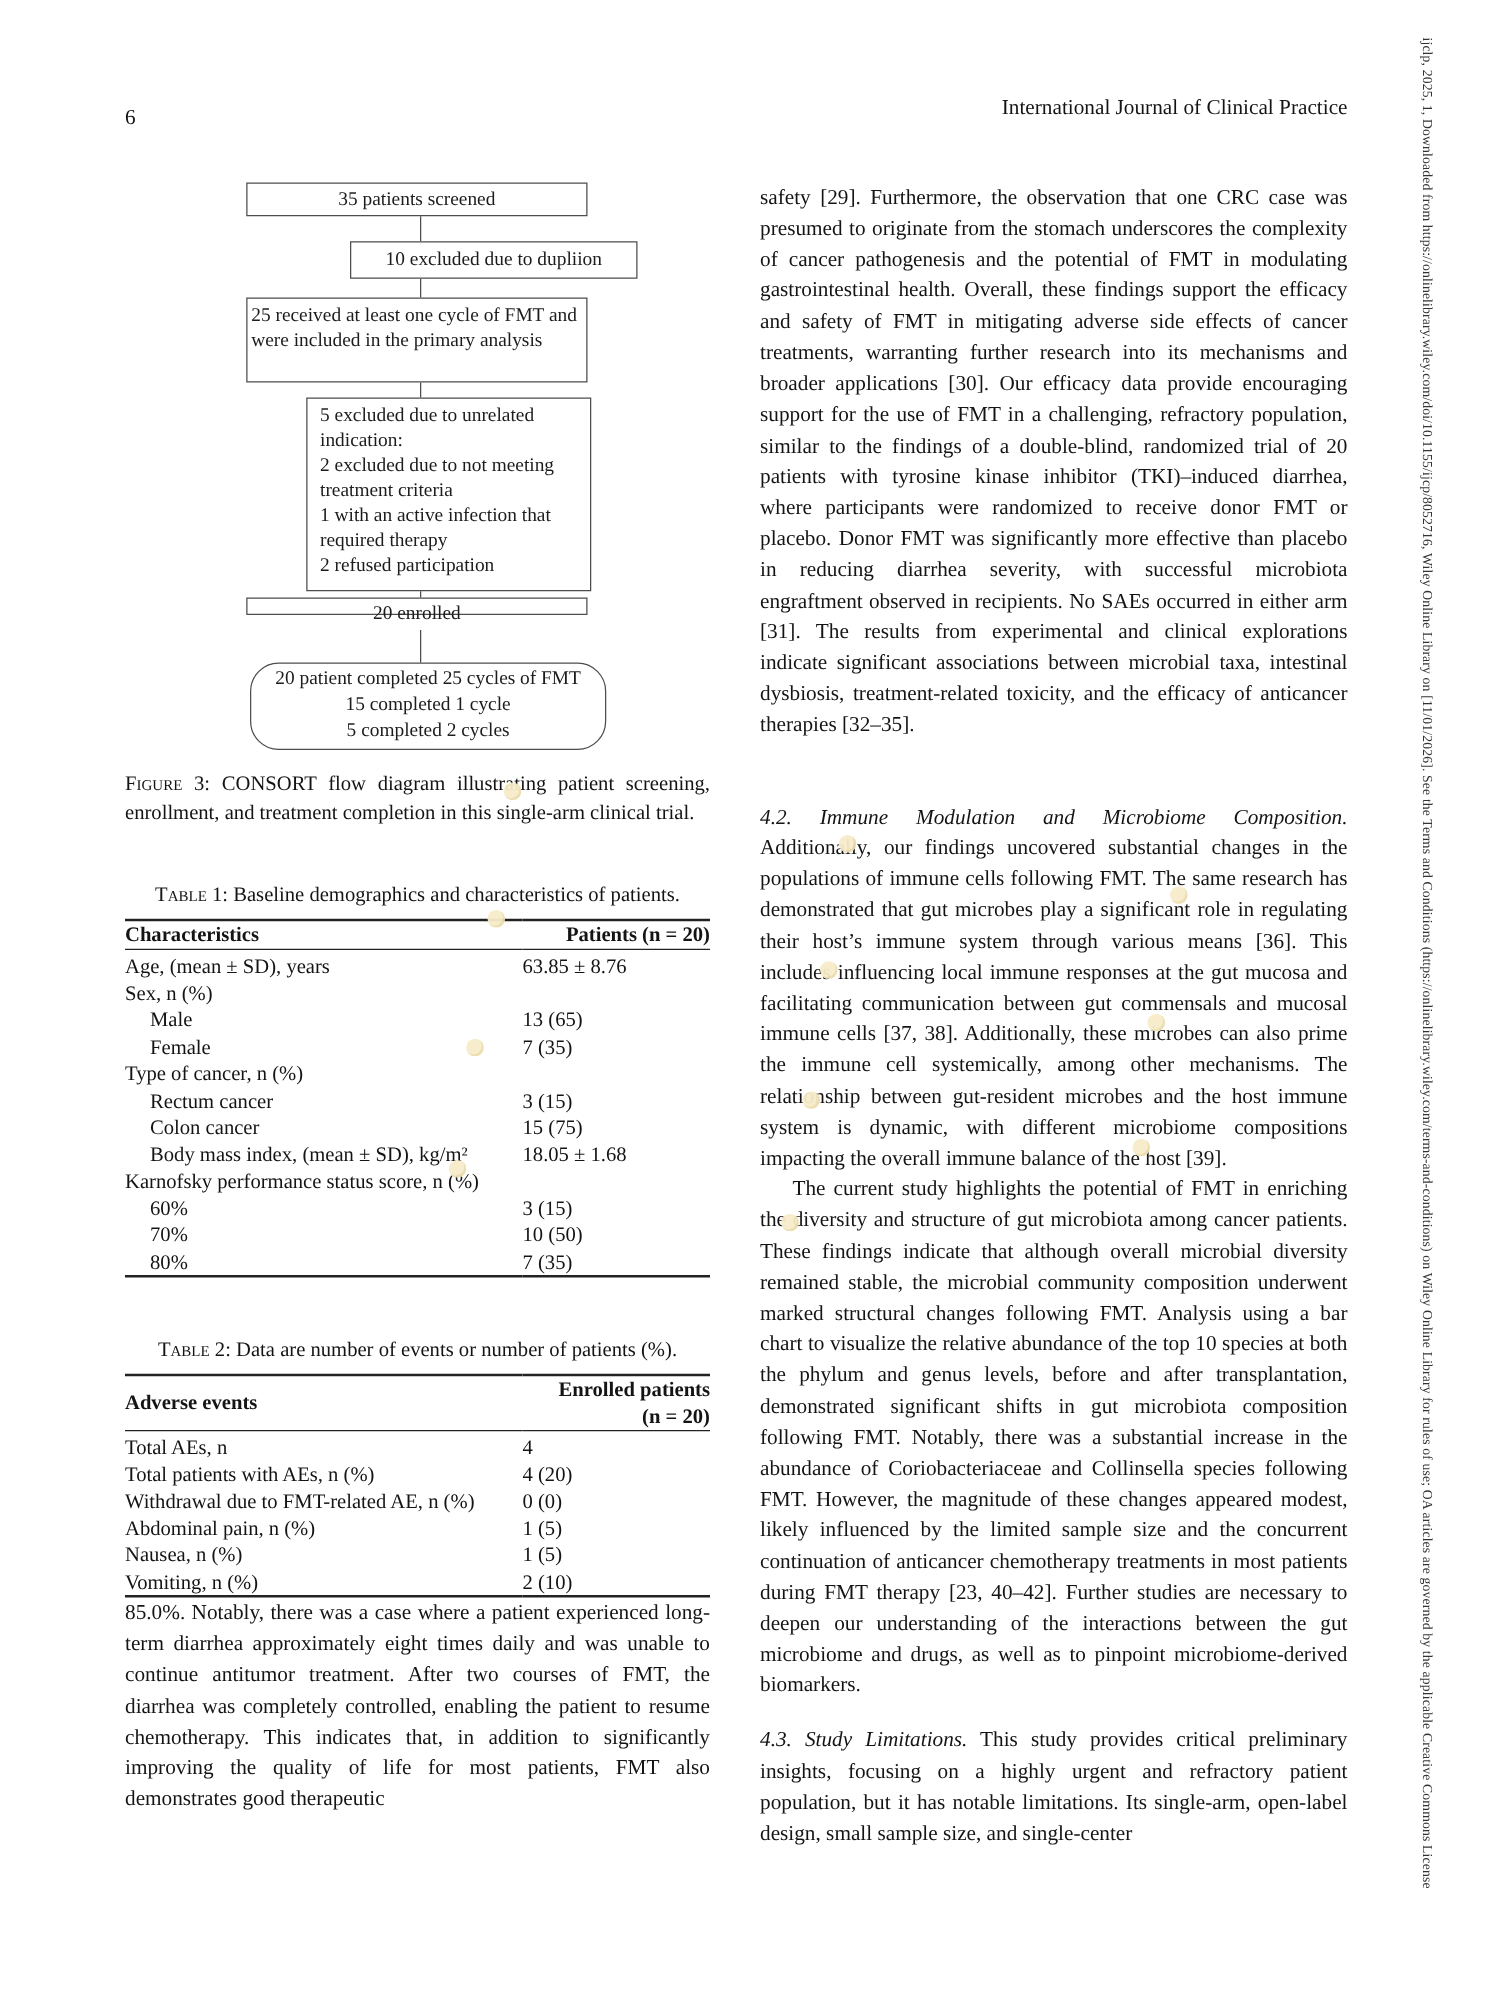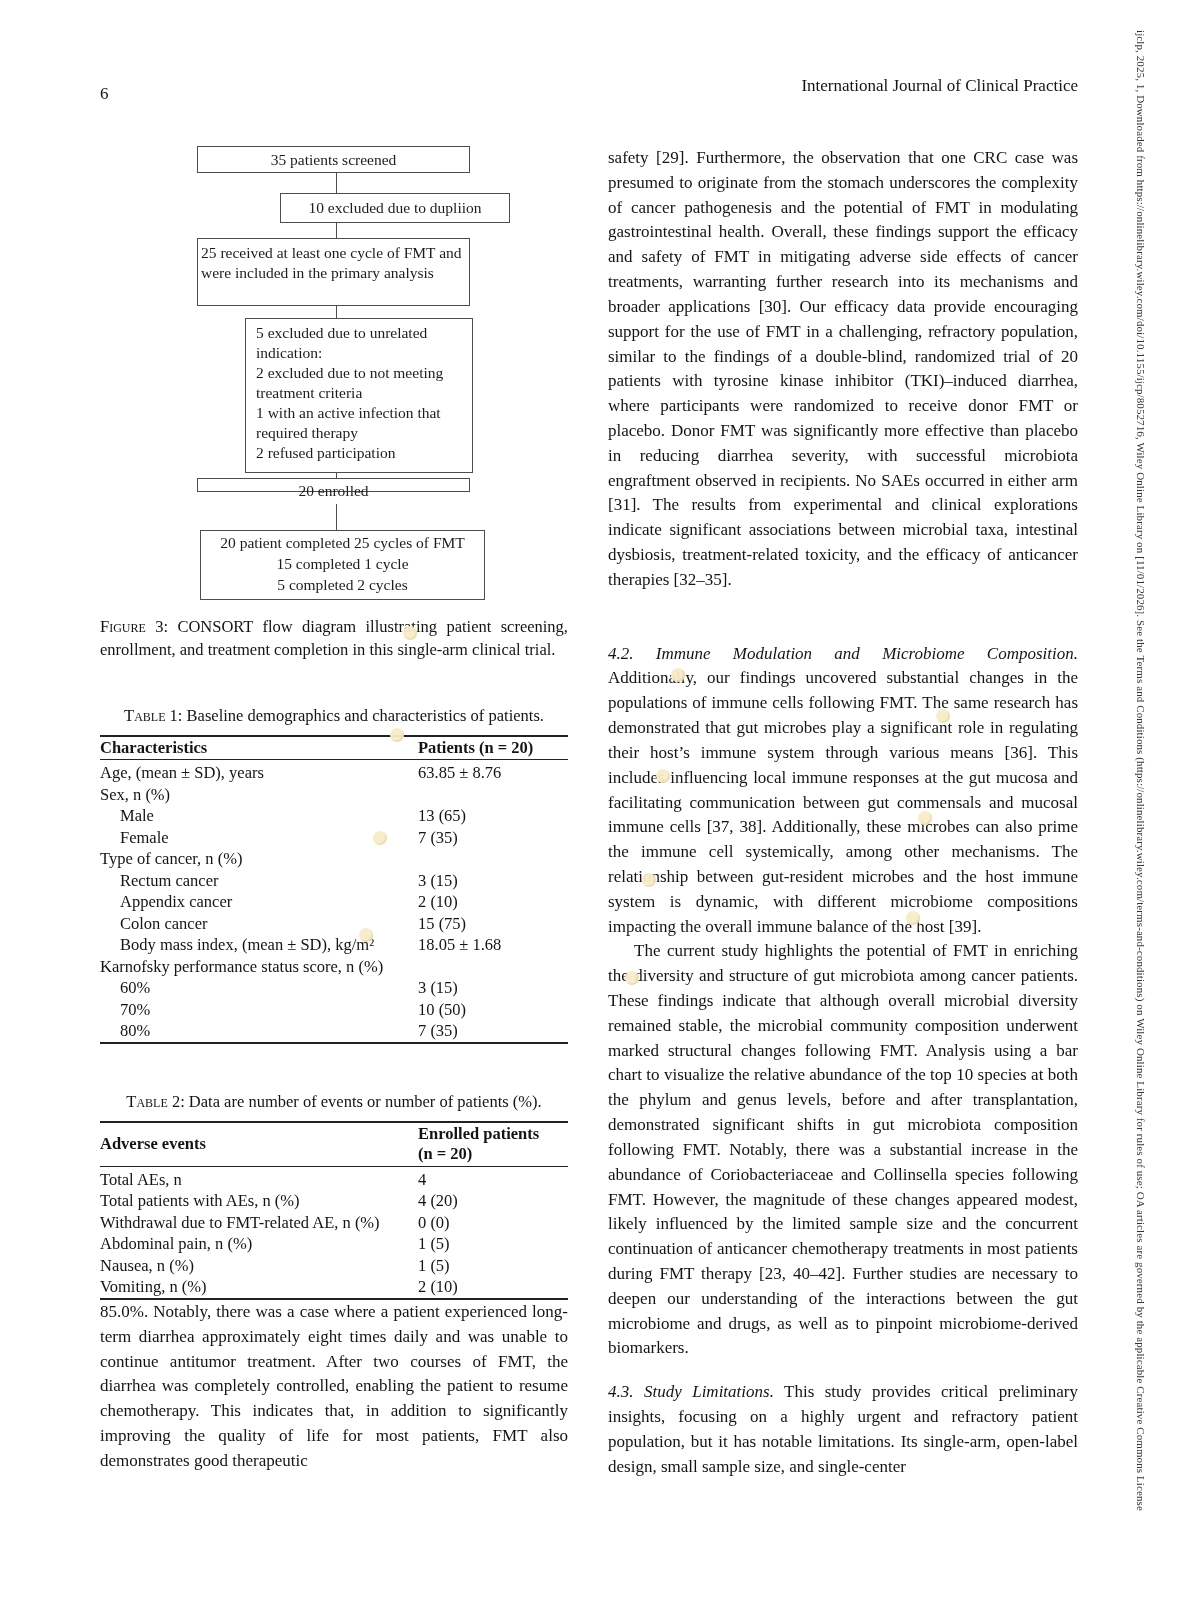--- a/index.html
+++ b/index.html
@@ -36,21 +36,21 @@
 
   
   .tblock { margin-top:44px; }
   .tbl-caption { text-align:center; font-size:16.5px; margin-bottom:9px; }
   table { border-collapse:collapse; width:100%; font-size:16.5px; }
   thead th {
     border-top:2px solid #222; border-bottom:1px solid #222;
     font-weight:bold; padding:1px 0; font-size:16.5px; text-align:left;
     line-height:1.25; vertical-align:middle;
   }
-  thead th.val { text-align:left; }
+  thead th.val { text-align:right; }
   td { padding:0; line-height:21.5px; }
   td.val { text-align:left; width:150px; }
   tbody tr:last-child td { border-bottom:2px solid #222; }
   td.ind { padding-left:20px; }
   .pad-bot td { padding-top:2px; }
 
   .left-para { margin-top:32px; }
 
   
   .sidebar {
@@ -87,21 +87,21 @@
 
       <div class="fbox pre" style="left:145px; top:172px; width:228px; height:155px; padding:4px 10px;">5 excluded due to unrelated indication:
 2 excluded due to not meeting treatment criteria
 1 with an active infection that required therapy
 2 refused participation</div>
       <div class="conn" style="top:327px; height:5px;"></div>
 
       <div class="fbox center" style="left:97px; top:332px; width:273px; height:14px; line-height:24px;">20 enrolled</div>
       <div class="conn" style="top:358px; height:26px;"></div>
 
-      <div class="fbox center pre" style="left:100px; top:384px; width:285px; height:70px; padding:1px 4px; line-height:21px;">20 patient completed 25 cycles of FMT
+      <div class="fbox center pre" style="left:100px; top:384px; width:285px; height:70px; padding:1px 4px; line-height:21px;border-radius:23px;">20 patient completed 25 cycles of FMT
 15 completed 1 cycle
 5 completed 2 cycles</div>
     </div>
 
     <div class="fig-caption">
       <span class="sc">Figure 3:</span>
       <span>CONSORT flow diagram illustrating patient screening, enrollment, and treatment completion in this single-arm clinical trial.</span>
     </div>
 
     <div class="tblock">
@@ -133,24 +133,20 @@
               <td class="ind">Female</td>
               <td class="val">7 (35)</td>
             </tr>
           <tr>
               <td>Type of cancer, n (%)</td>
               <td class="val"></td>
             </tr>
           <tr>
               <td class="ind">Rectum cancer</td>
               <td class="val">3 (15)</td>
-            </tr>
-          <tr>
-              <td class="ind">Appendix cancer</td>
-              <td class="val">2 (10)</td>
             </tr>
           <tr>
               <td class="ind">Colon cancer</td>
               <td class="val">15 (75)</td>
             </tr>
           <tr>
               <td class="ind">Body mass index, (mean ± SD), kg/m²</td>
               <td class="val">18.05 ± 1.68</td>
             </tr>
           <tr>

